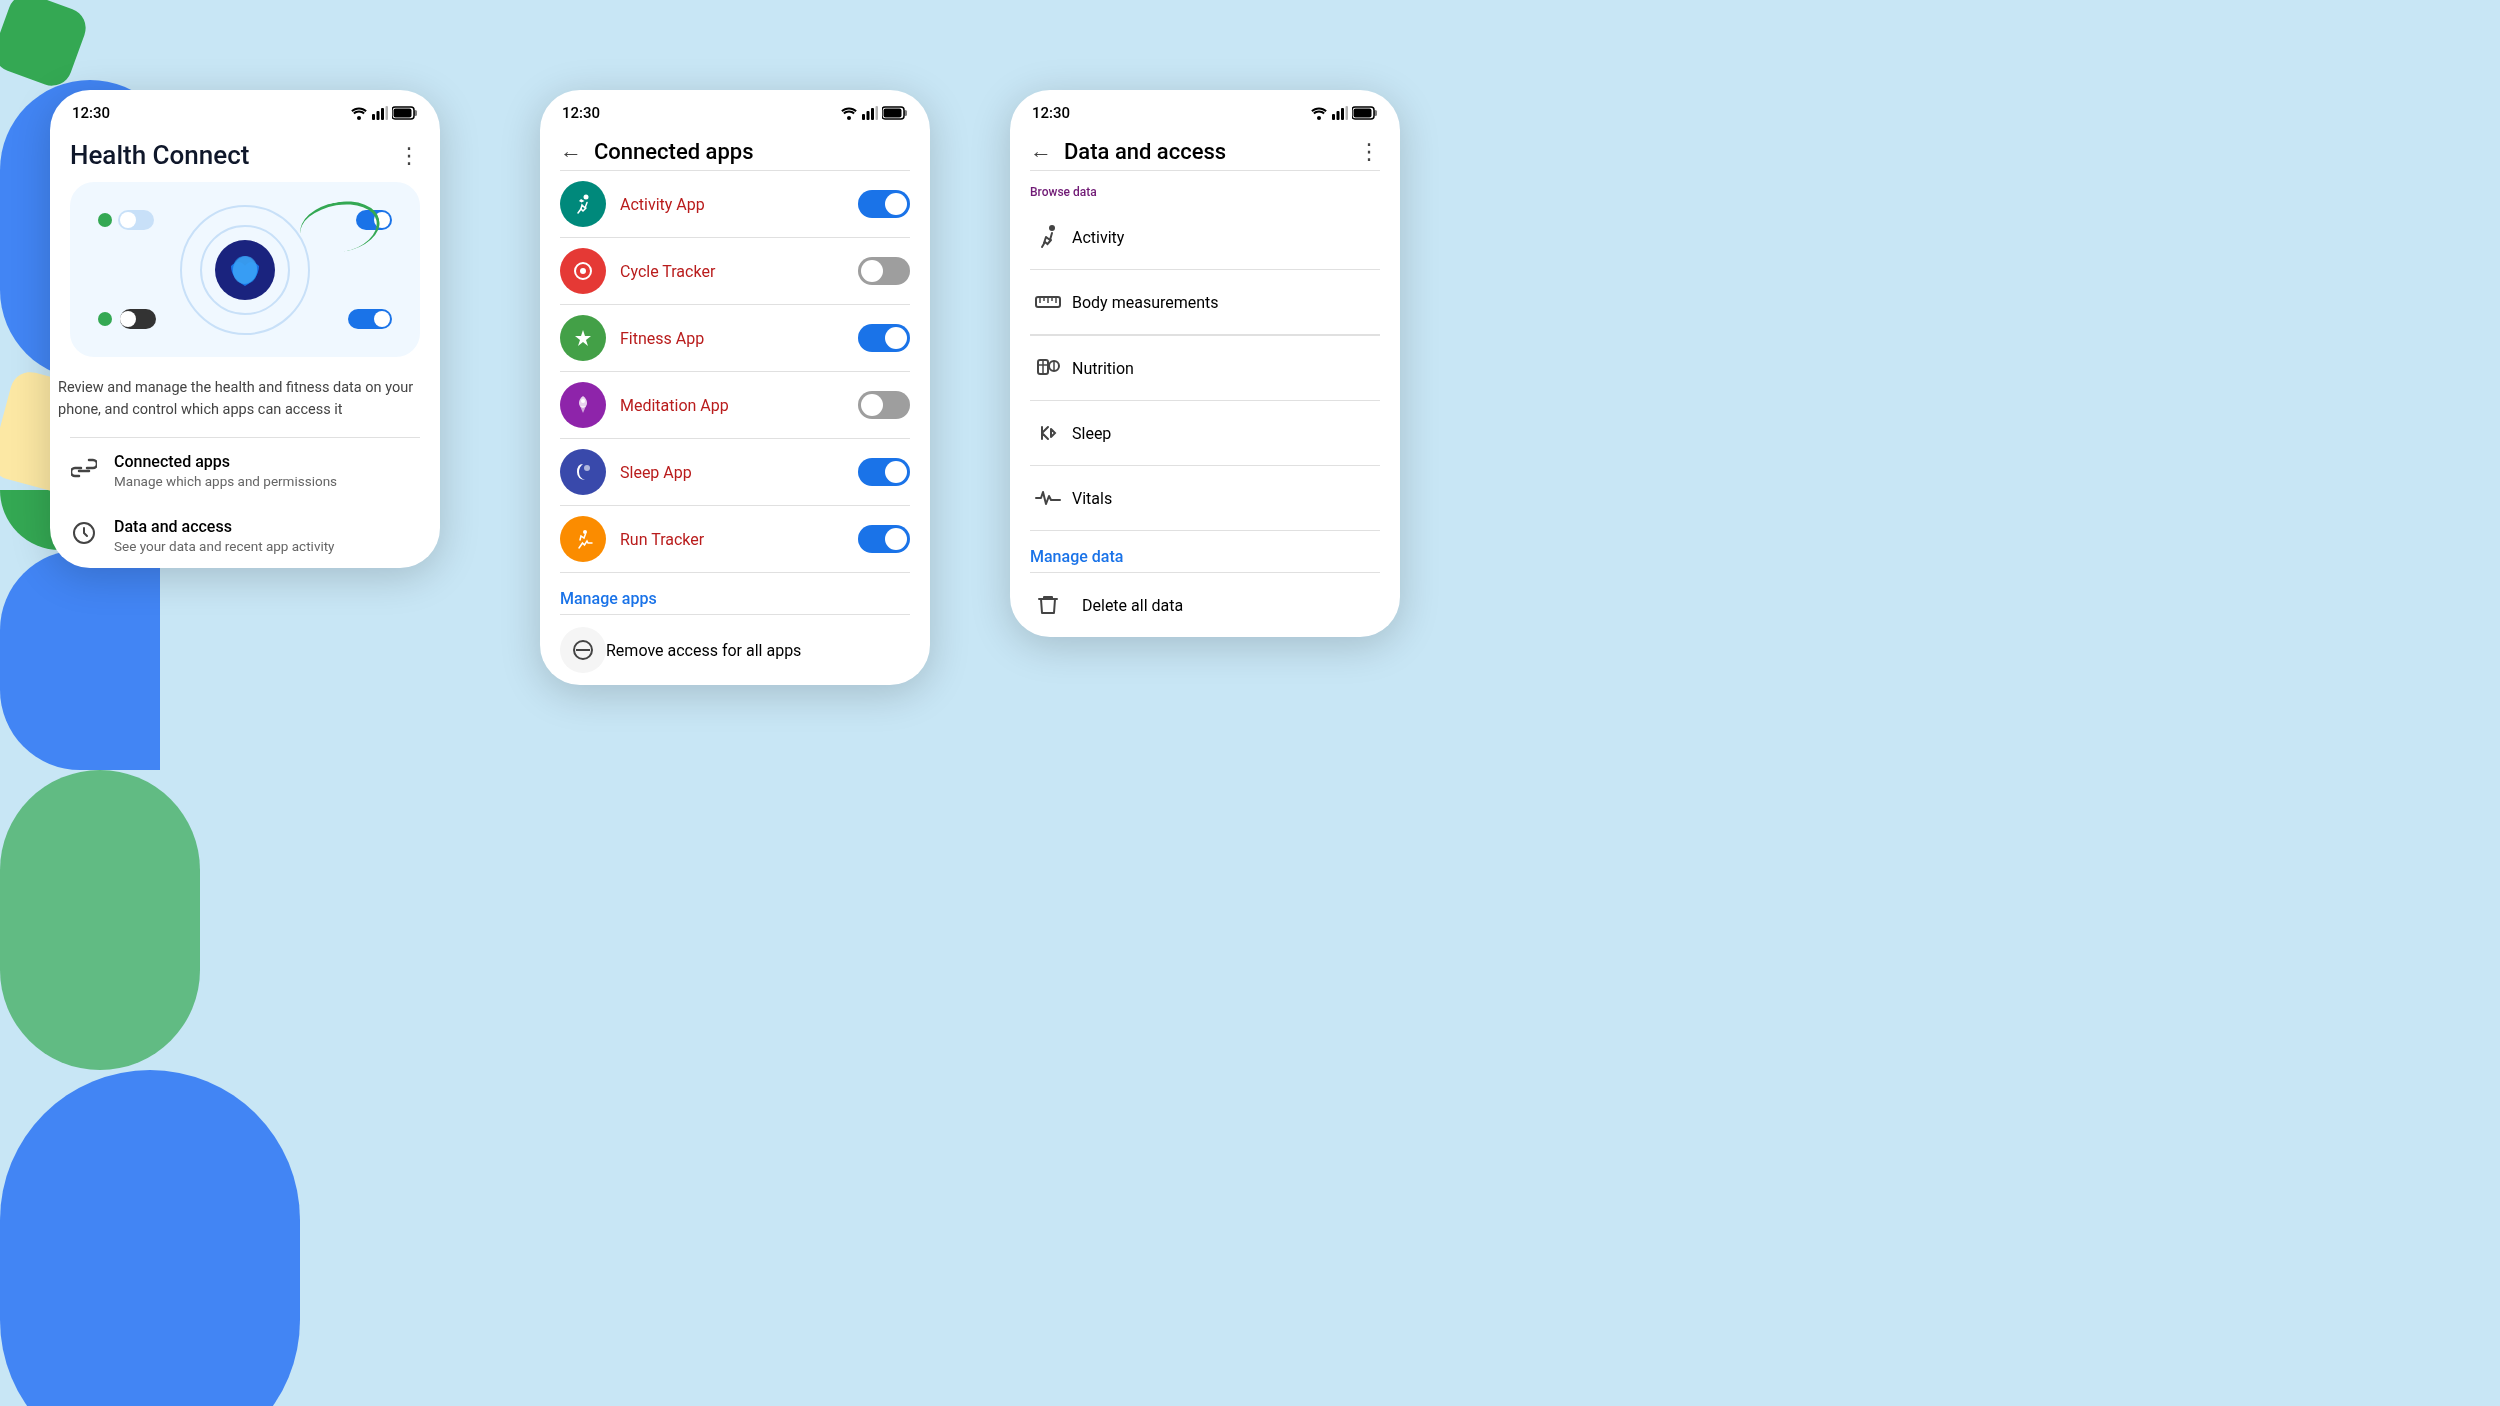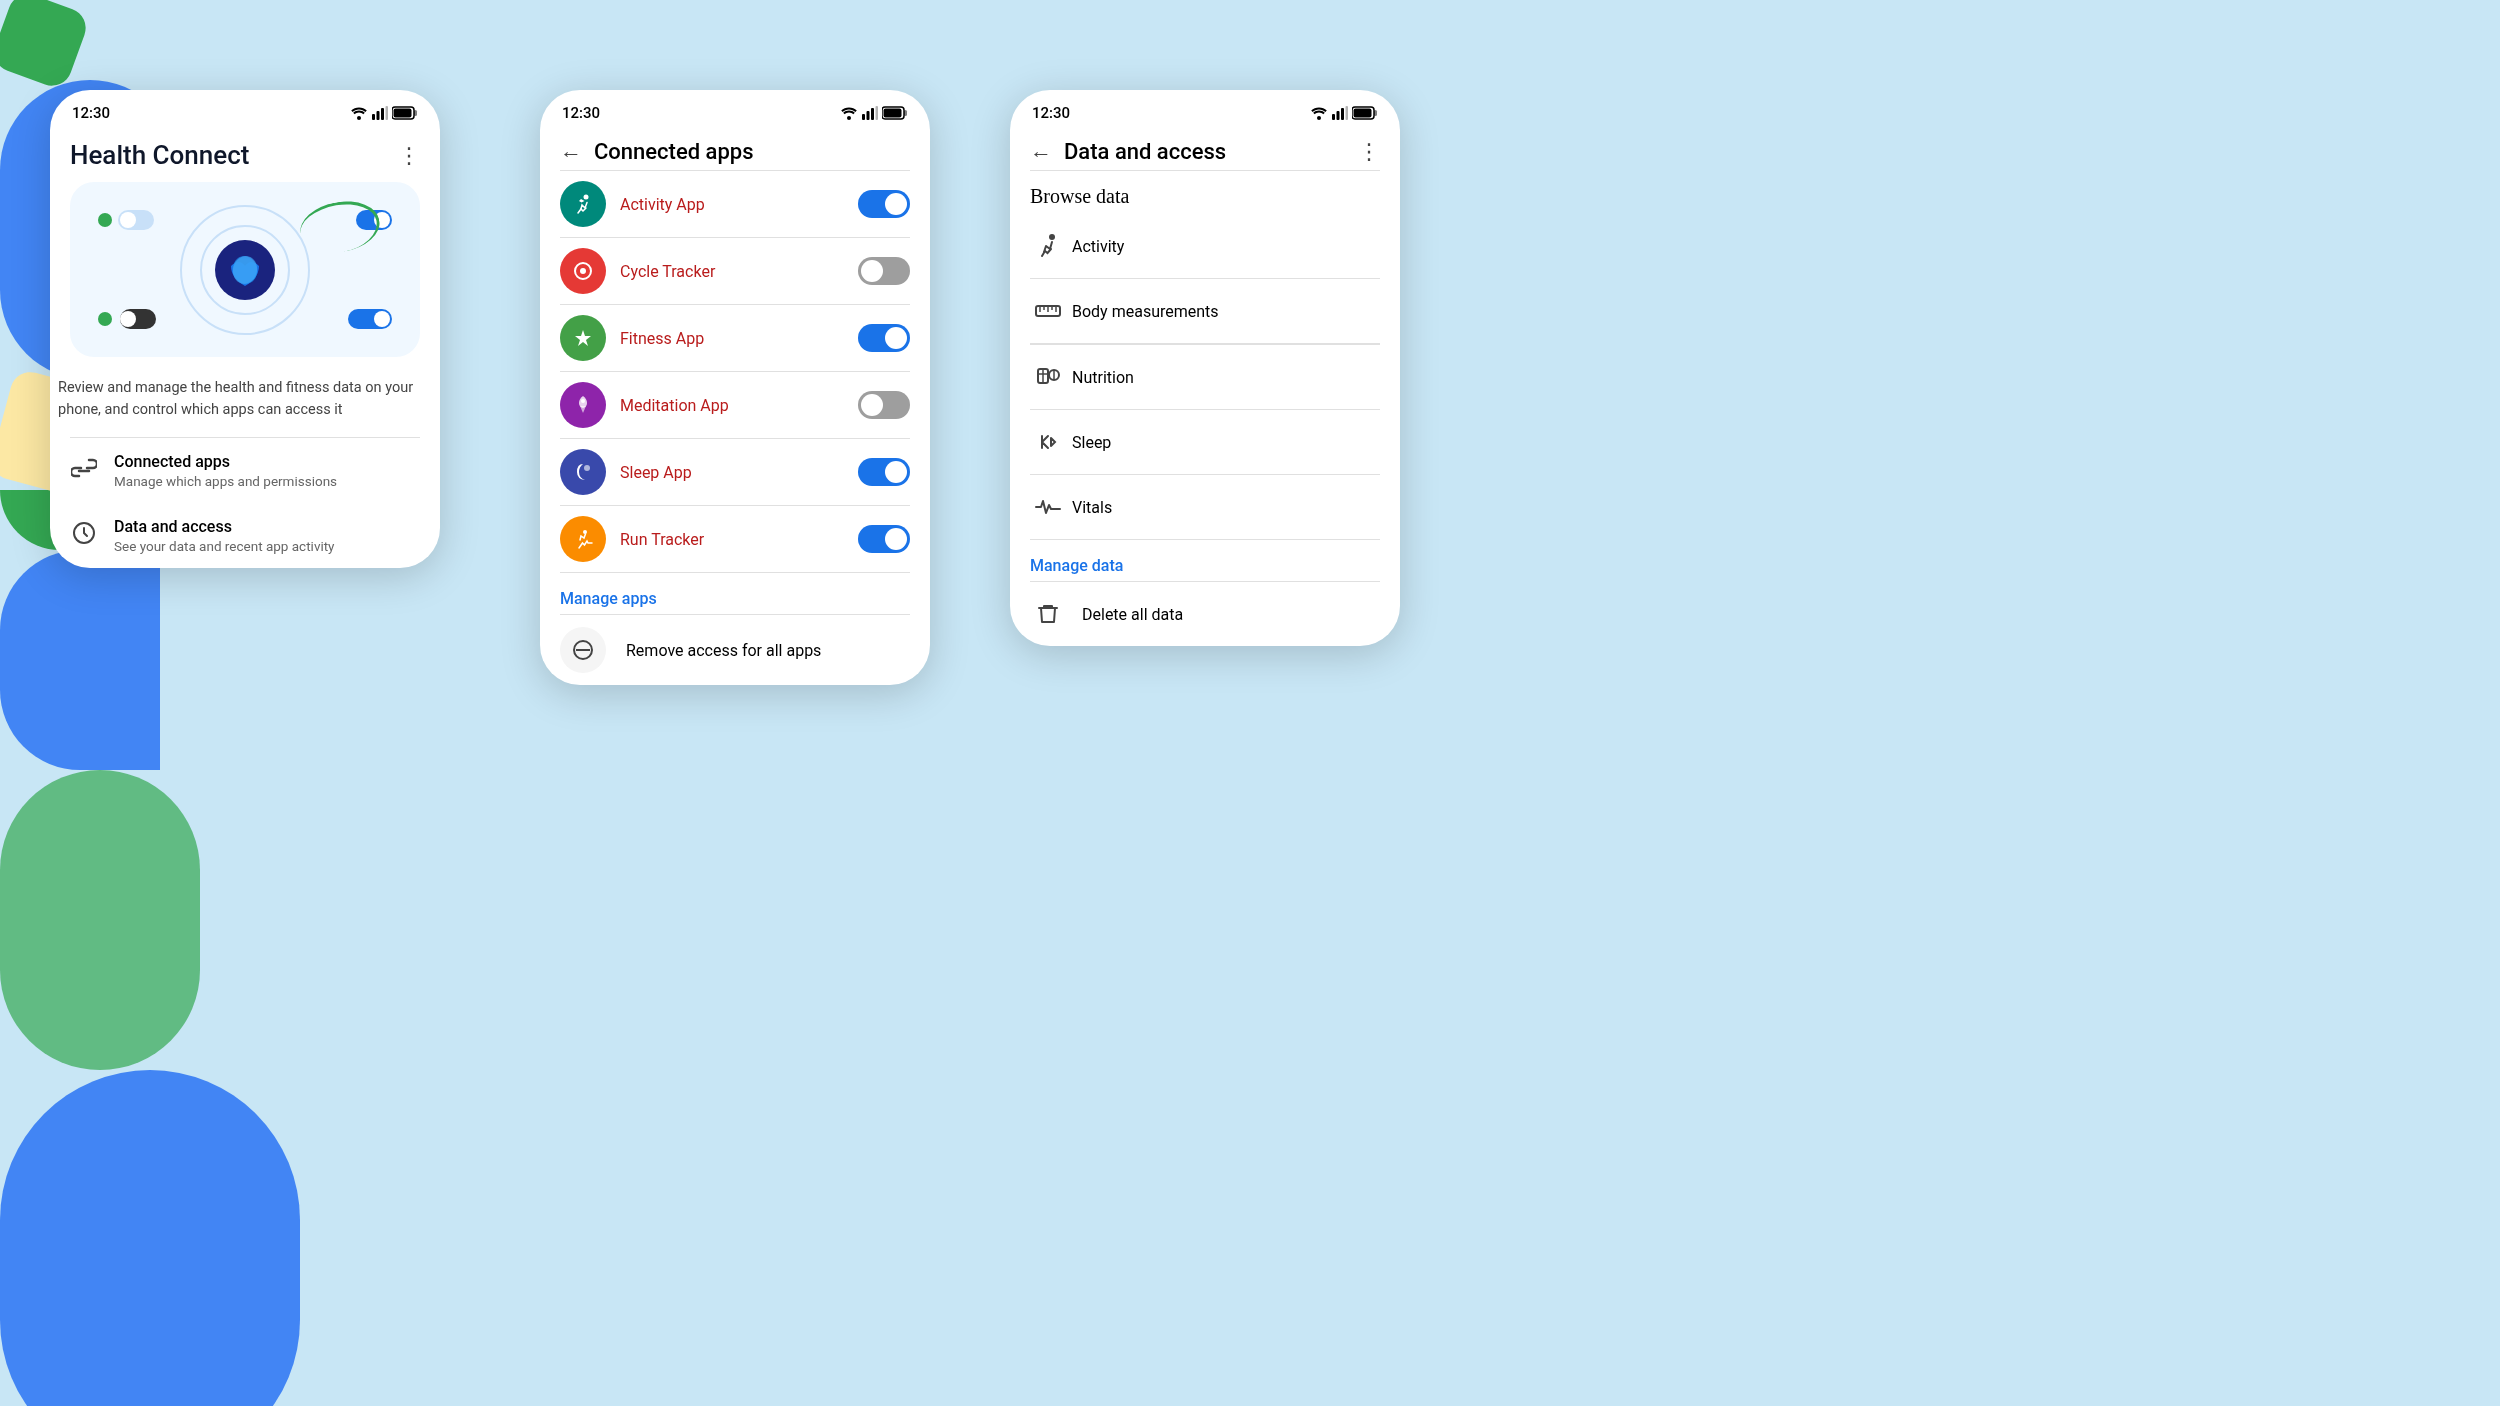--- a/index.html
+++ b/index.html
@@ -287,21 +287,21 @@
       font-size: 16px;
       color: #1a73e8;
       font-weight: 500;
       cursor: pointer;
     }
 
     .remove-row {
       display: flex;
       align-items: center;
       padding: 12px 20px;
-      gap: 20px;
+      gap: 0;
     }
 
     .remove-icon-circle {
       width: 46px; height: 46px;
       border-radius: 50%;
       background: #f5f5f5;
       display: flex;
       align-items: center;
       justify-content: center;
       font-size: 20px;
@@ -323,25 +323,24 @@
 
     .three-dots {
       margin-left: auto;
       font-size: 22px;
       color: #444;
       cursor: pointer;
     }
 
     .browse-link {
       padding: 14px 20px 6px;
-      font-size: 20px;
-      color: #000000;
+      font-size: 12px;
+      color: #701a75;
       font-weight: 500;
       cursor: pointer;
-      font-family: Liberation Serif, serif;
     }
 
     .data-row {
       display: flex;
       align-items: center;
       padding: 14px 20px;
       gap: 6px;
     }
 
     .data-icon {

